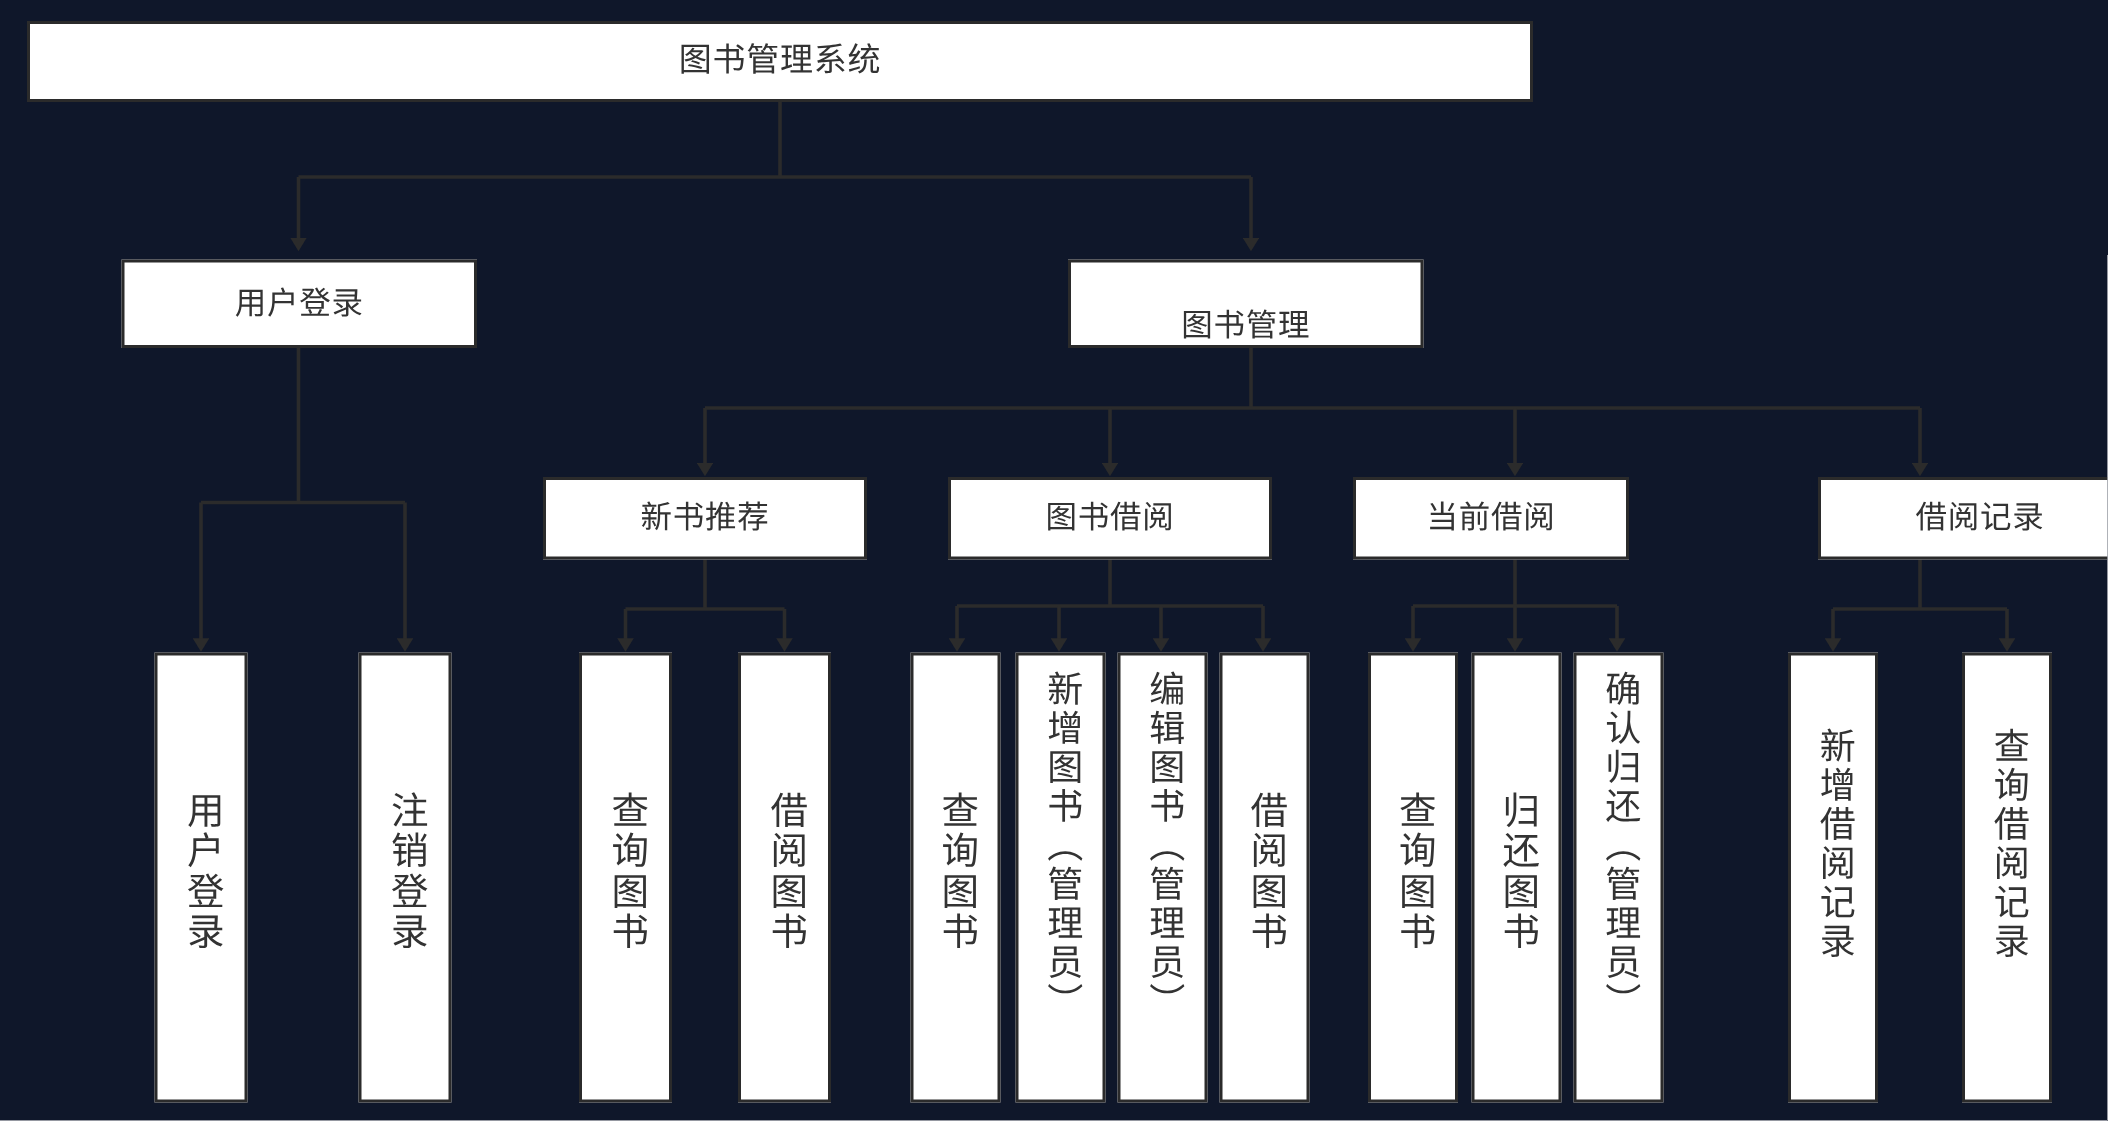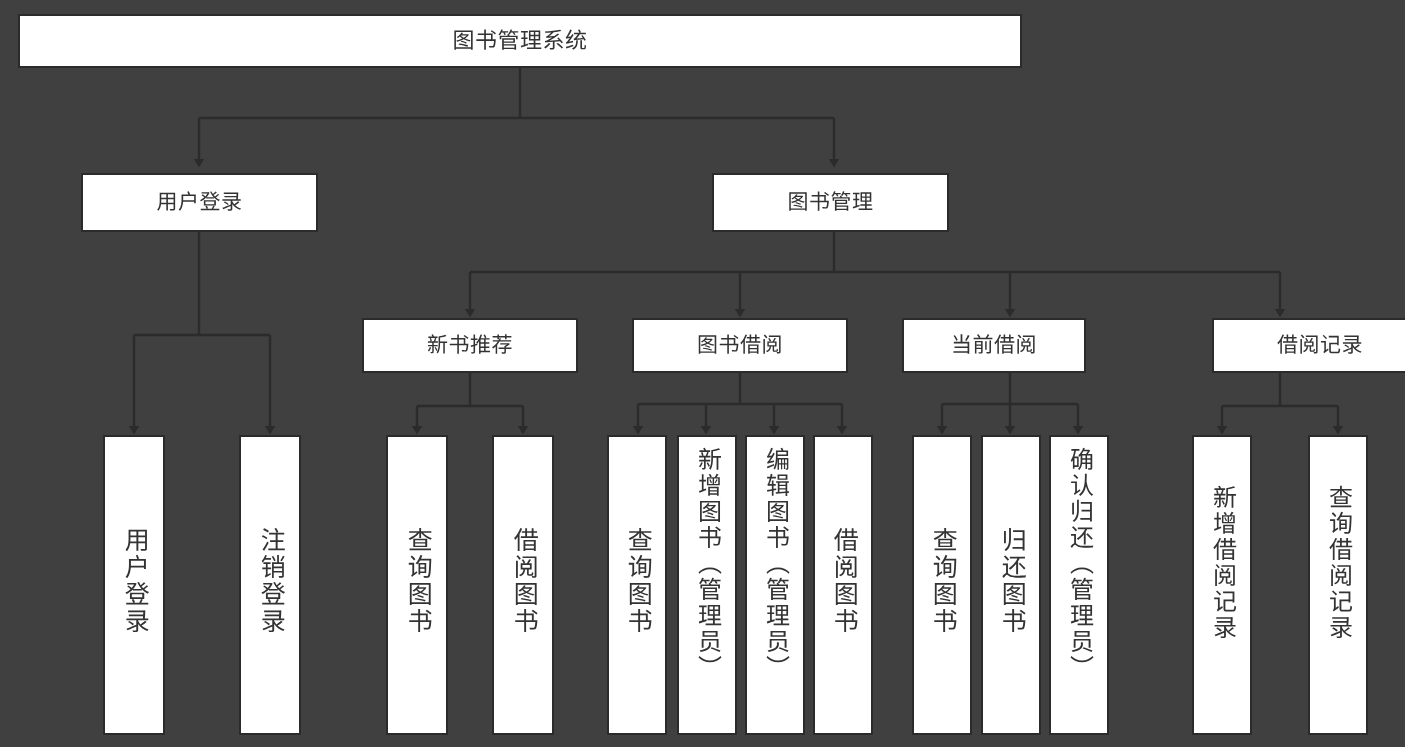--- a/index.html
+++ b/index.html
@@ -5,21 +5,21 @@
 <style>
   html, body {
     margin: 0;
     padding: 0;
     background: #ffffff;
   }
   #canvas {
     position: relative;
     width: 1405px;
     height: 747px;
-    background: #404040;
+    background: #0f172a;
     font-family: "DejaVu Sans", "Liberation Sans", sans-serif;
     overflow: hidden;
   }
   #edges {
     position: absolute;
     left: 0;
     top: 0;
     width: 1405px;
     height: 747px;
     pointer-events: none;
@@ -127,21 +127,21 @@
   </svg>
 
   <div class="node horiz root" style="left:18px; top:14px; width:1004px; height:54px;">
     <span class="node-label">图书管理系统</span>
   </div>
 
   <div class="node horiz" style="left:81px; top:173px; width:237px; height:59px;">
     <span class="node-label">用户登录</span>
   </div>
 
-  <div class="node horiz" style="left:712px; top:173px; width:237px; height:59px;">
+  <div class="node horiz" style="left:712px; top:173px; width:237px; height:59px;align-items:flex-end;">
     <span class="node-label">图书管理</span>
   </div>
 
   <div class="node horiz" style="left:362px; top:318px; width:216px; height:55px;">
     <span class="node-label">新书推荐</span>
   </div>
 
   <div class="node horiz" style="left:632px; top:318px; width:216px; height:55px;">
     <span class="node-label">图书借阅</span>
   </div>

